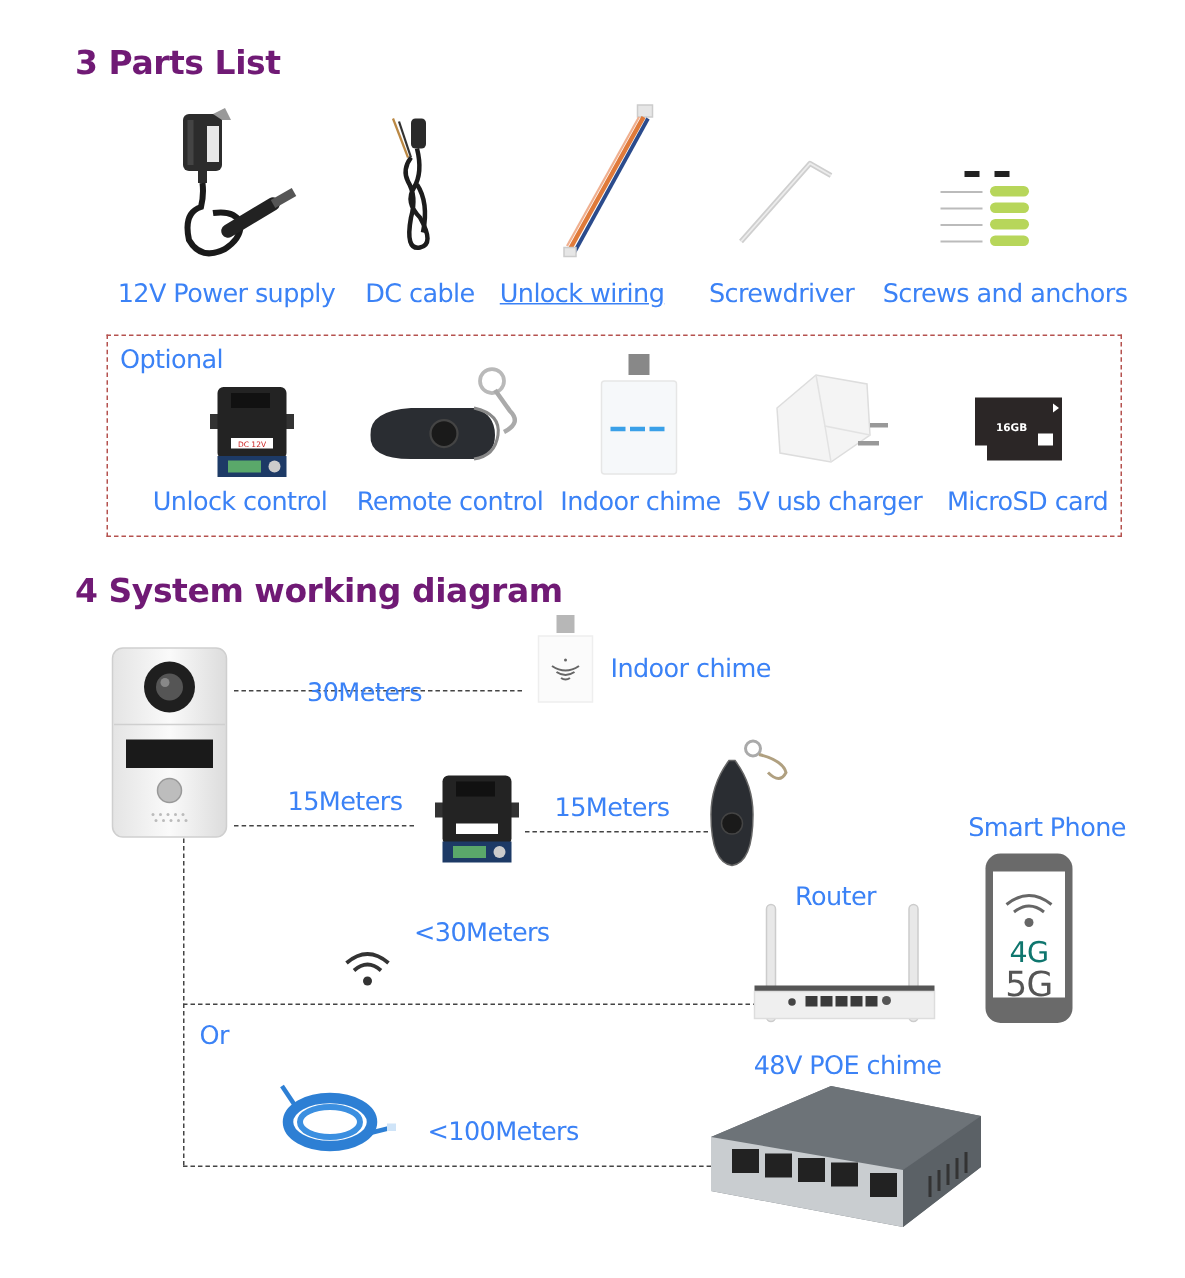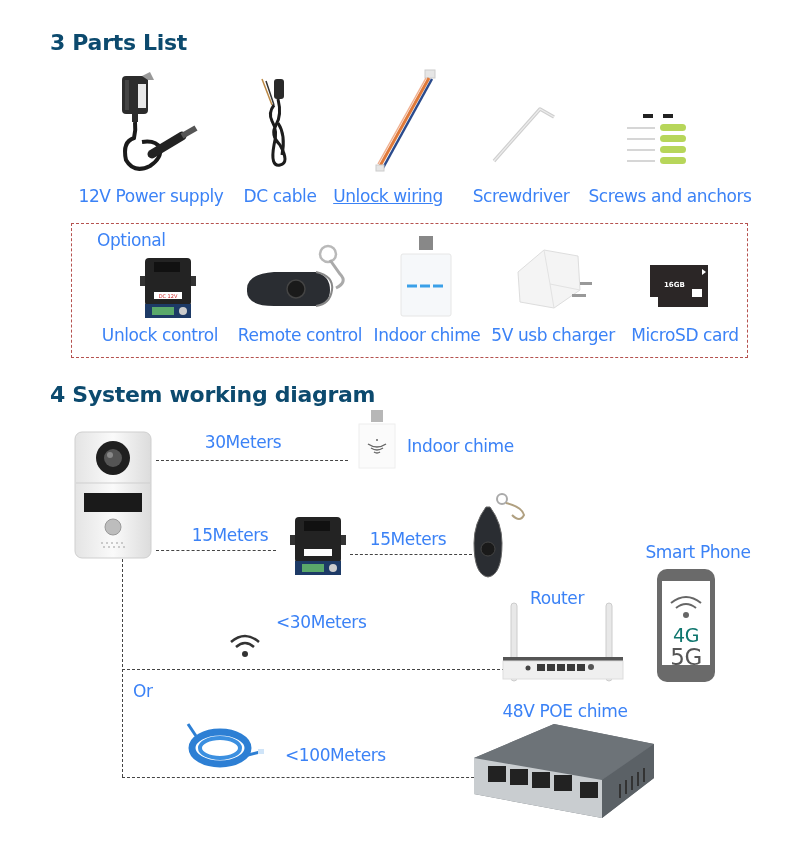--- a/index.html
+++ b/index.html
@@ -1,18 +1,18 @@
 <!DOCTYPE html>
 <html><head>
 <meta charset="utf-8">
 <style>
   html,body{margin:0;padding:0;background:#ffffff;}
   body{width:790px;height:852px;position:relative;overflow:hidden;font-family:"Liberation Sans","DejaVu Sans",sans-serif;color:#555;}
   .abs{position:absolute;}
-  .h2{font-family:"DejaVu Sans",sans-serif;font-weight:bold;font-size:22px;color:#0c4a6e;letter-spacing:-0.3px;}
+  .h2{font-family:"DejaVu Sans",sans-serif;font-weight:bold;font-size:22px;color:#701a75;letter-spacing:-0.3px;}
   .lbl{font-family:"DejaVu Sans",sans-serif;font-size:17px;color:#3b82f6;white-space:nowrap;letter-spacing:-0.4px;}
   .lbl-c{transform:translateX(-50%);}
   .dash-h{border-top:1.3px dashed #444;height:0;}
   .dash-v{border-left:1.3px dashed #444;width:0;}
   .optbox{border:1.5px dashed #b5524f;}
   svg{display:block;overflow:visible;}
 </style>
 </head>
 <body>
 
@@ -76,21 +76,21 @@
       <rect x="35" y="12" width="26" height="7" rx="3.5"></rect>
         <rect x="35" y="23" width="26" height="7" rx="3.5"></rect>
       <rect x="35" y="34" width="26" height="7" rx="3.5"></rect>
         <rect x="35" y="45" width="26" height="7" rx="3.5"></rect>
     </g>
   </svg>
 </div>
 <div class="abs lbl lbl-c" style="left:670px;top:186px;">Screws and anchors</div>
 
 <div class="abs optbox" style="left:71px;top:223px;width:675px;height:133px;"></div>
-<div class="abs lbl" style="left:80px;top:230px;margin-left:17px;">Optional</div>
+<div class="abs lbl" style="left:80px;top:230px;">Optional</div>
 
 <div class="abs" style="left:140px;top:256px;width:56px;height:64px;">
   <svg width="56" height="64" viewBox="0 0 56 64">
     <rect x="0" y="20" width="6" height="10" fill="#333"></rect>
     <rect x="50" y="20" width="6" height="10" fill="#333"></rect>
     <rect x="5" y="2" width="46" height="48" rx="4" fill="#232323"></rect>
     <rect x="14" y="6" width="26" height="10" fill="#111"></rect>
     <rect x="14" y="36" width="28" height="7" fill="#fff"></rect>
     <text x="28" y="42" font-size="5" fill="#c22" text-anchor="middle" font-family="DejaVu Sans, sans-serif">DC 12V</text>
     <rect x="5" y="48" width="46" height="14" fill="#1d3a66"></rect>
@@ -168,21 +168,21 @@
       <circle cx="30" cy="116" r="1"></circle>
         <circle cx="35" cy="116" r="1"></circle>
         <circle cx="40" cy="116" r="1"></circle>
         <circle cx="45" cy="116" r="1"></circle>
         <circle cx="50" cy="116" r="1"></circle>
     </g>
   </svg>
 </div>
 
 <div class="abs dash-h" style="left:156px;top:460px;width:192px;"></div>
-<div class="abs lbl lbl-c" style="left:243px;top:432px;">30Meters</div>
+<div class="abs lbl lbl-c" style="left:243px;top:452px;">30Meters</div>
 <div class="abs" style="left:358px;top:410px;width:38px;height:60px;">
   <svg width="38" height="60" viewBox="0 0 38 60">
     <rect x="13" y="0" width="12" height="12" fill="#b7b7b7"></rect>
     <rect x="1" y="14" width="36" height="44" fill="#fbfbfb" stroke="#eee"></rect>
     <path d="M10 34 Q19 40 28 34 M13 38 Q19 42 25 38 M16 42 Q19 44 22 42" stroke="#666" stroke-width="1.4" fill="none"></path>
     <circle cx="19" cy="30" r="1" fill="#666"></circle>
   </svg>
 </div>
 <div class="abs lbl" style="left:407px;top:436px;">Indoor chime</div>
 

